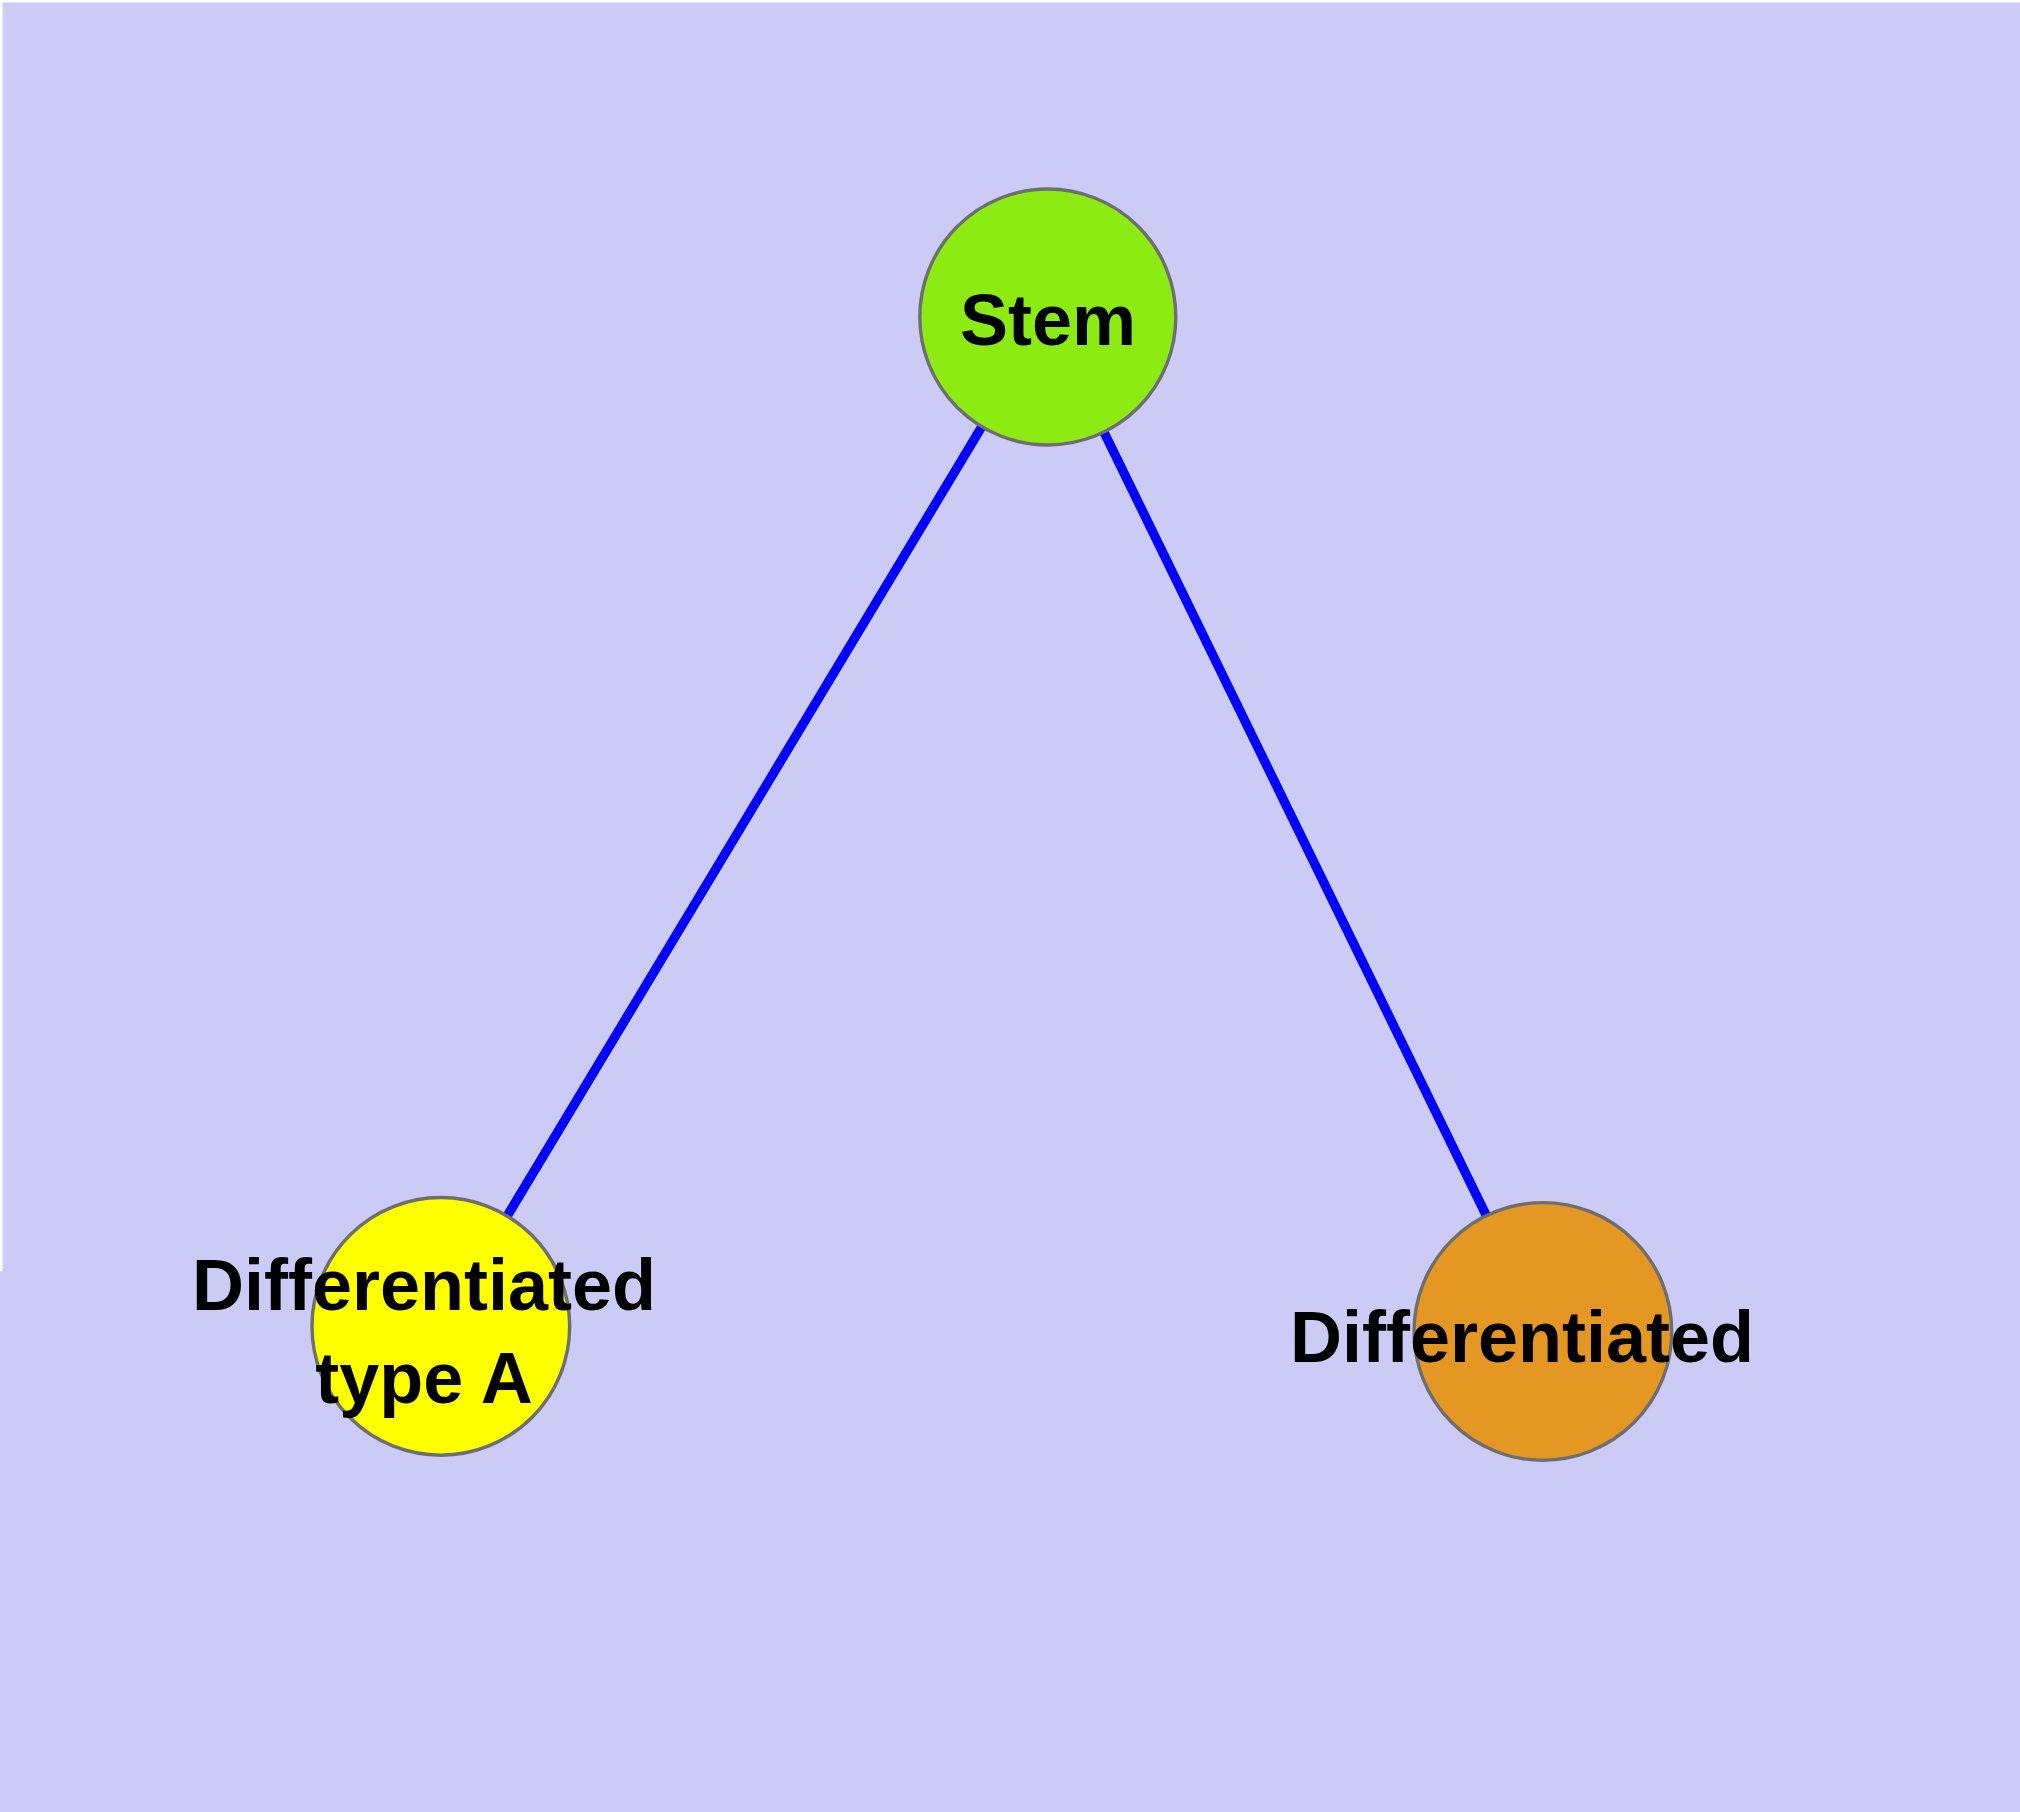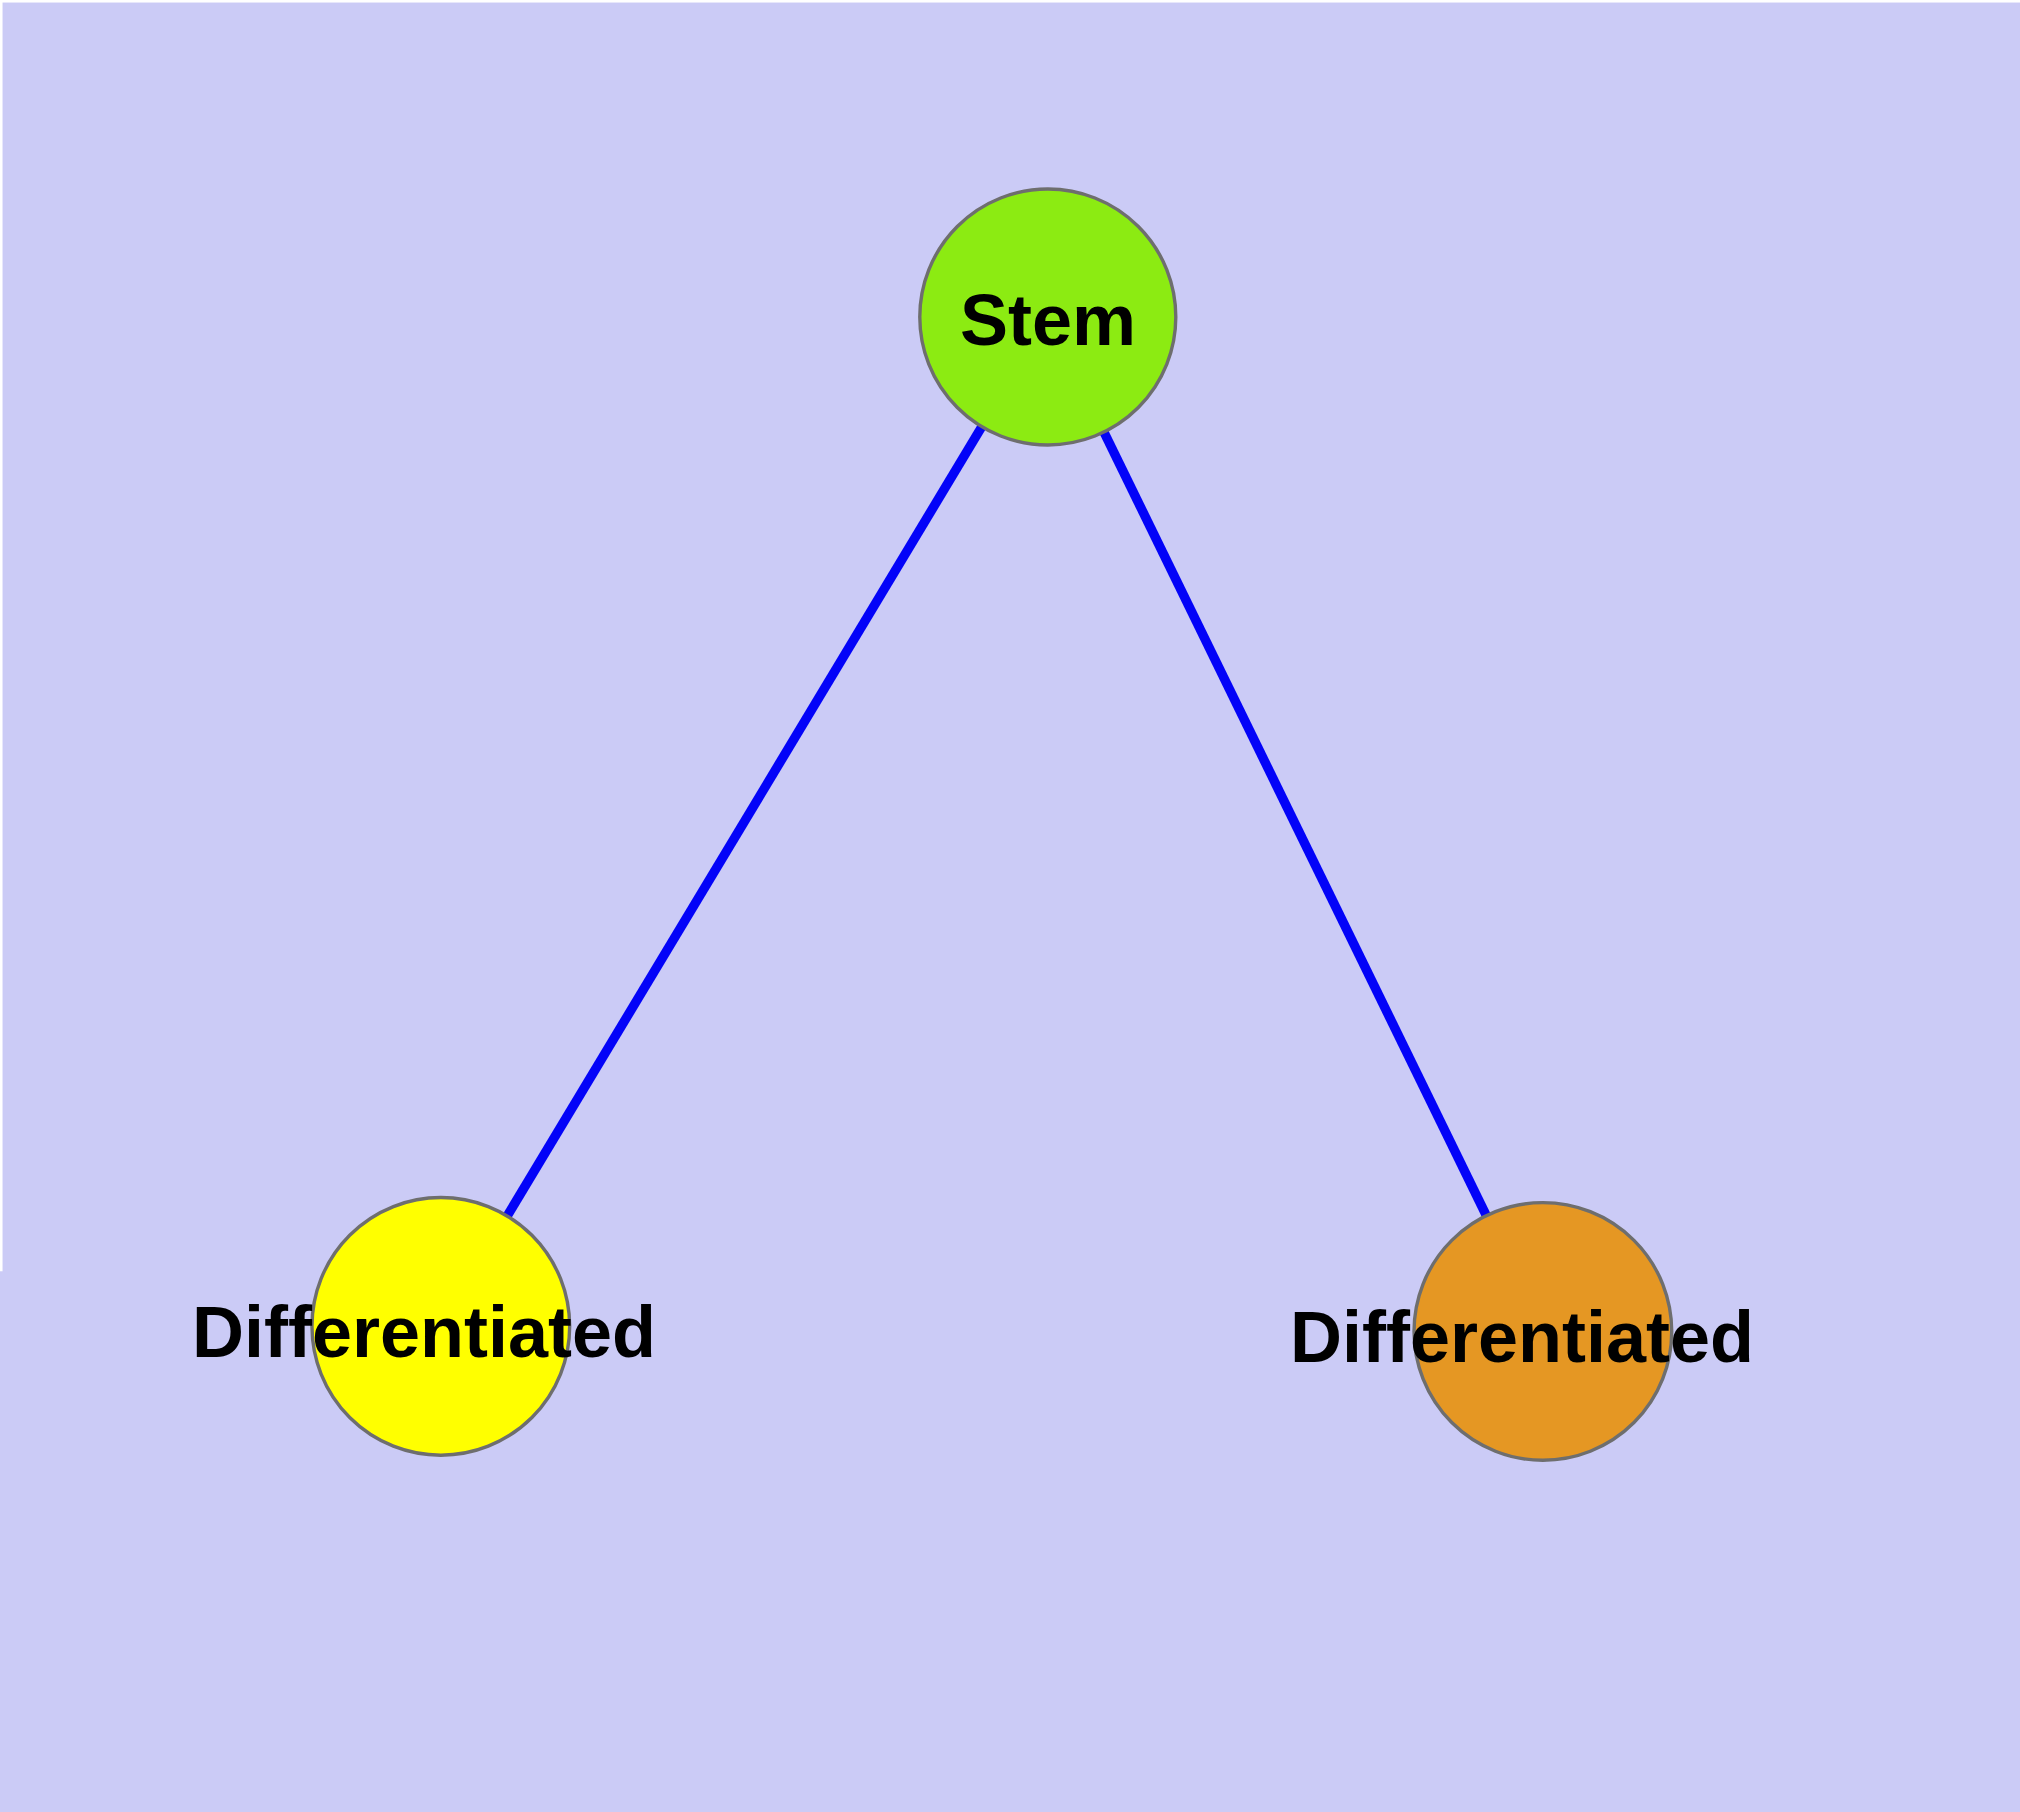--- a/index.html
+++ b/index.html
@@ -57,19 +57,20 @@
     <circle cx="520" cy="1565" r="152" stroke-width="4" fill="#FFFF00" stroke="#6E6E6E"></circle>
     <circle cx="1820" cy="1571" r="152" stroke-width="4" fill="#E59723" stroke="#6E6E6E"></circle>
   </svg>
 
   <div class="node-label label-stem">
     <span>Stem</span>
   </div>
 
   <div class="node-label label-type-a">
     <span>Differentiated</span><br>
+    <span>type A</span>
   </div>
 
   <div class="node-label label-type-b">
     <span>Differentiated</span><br>
   </div>
 </div>
 
 
 </body></html>

